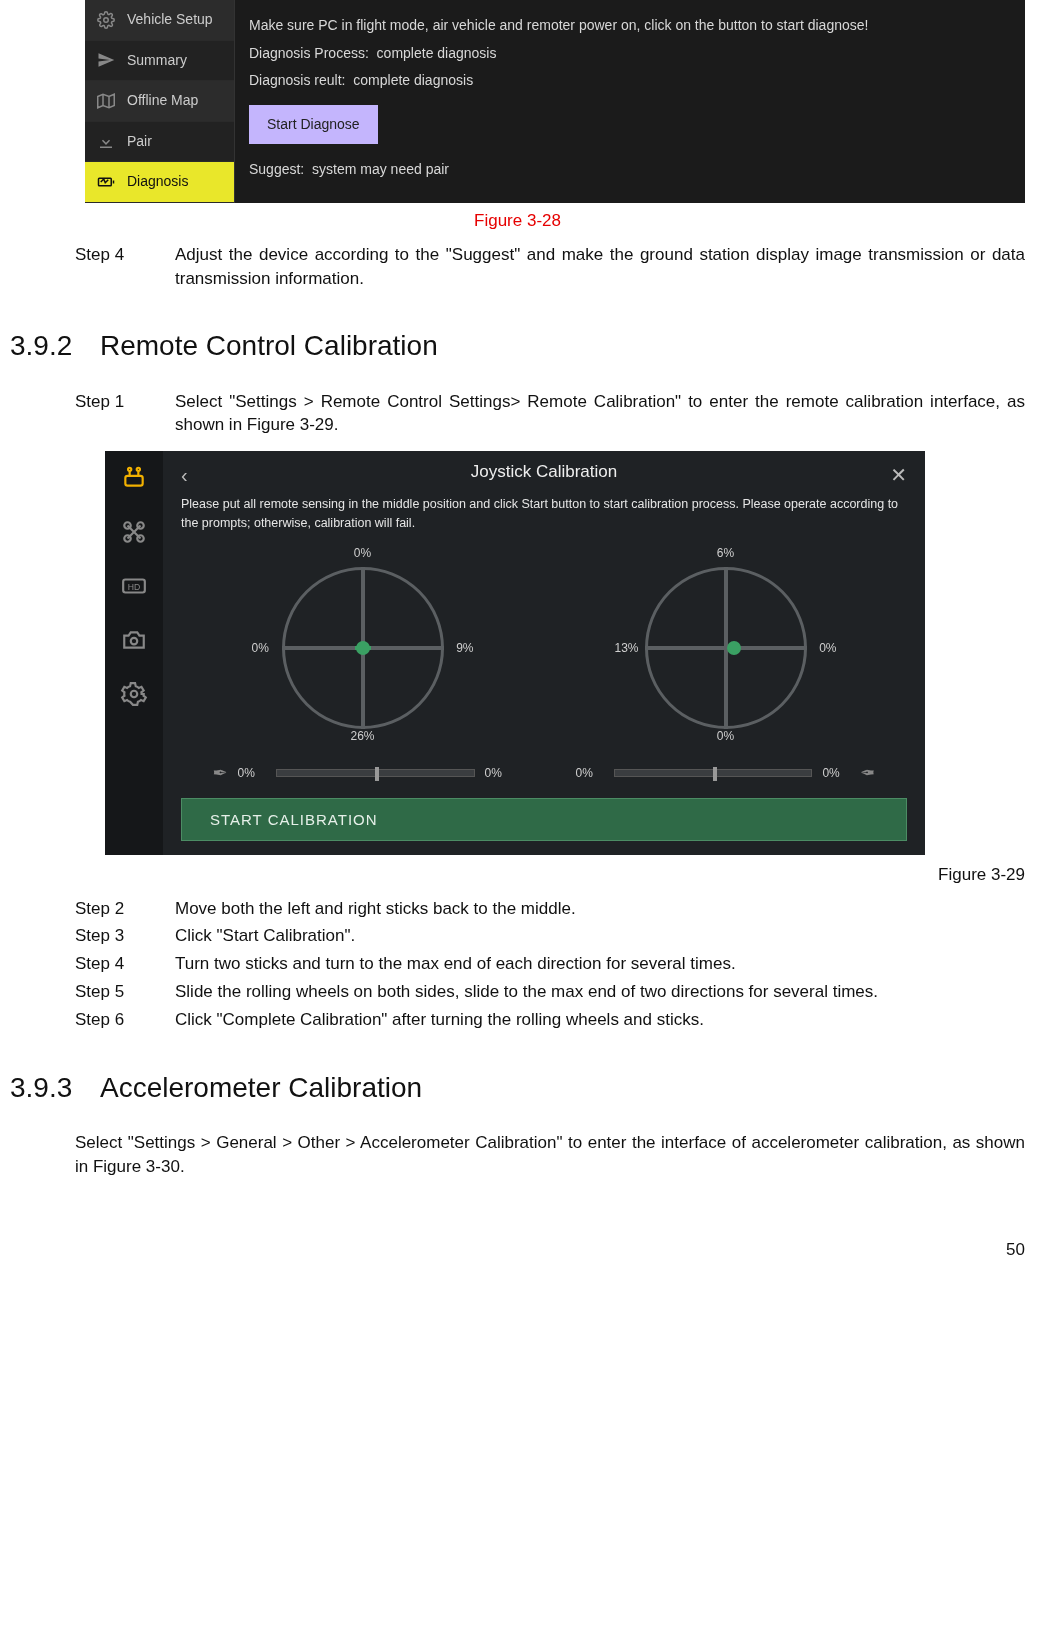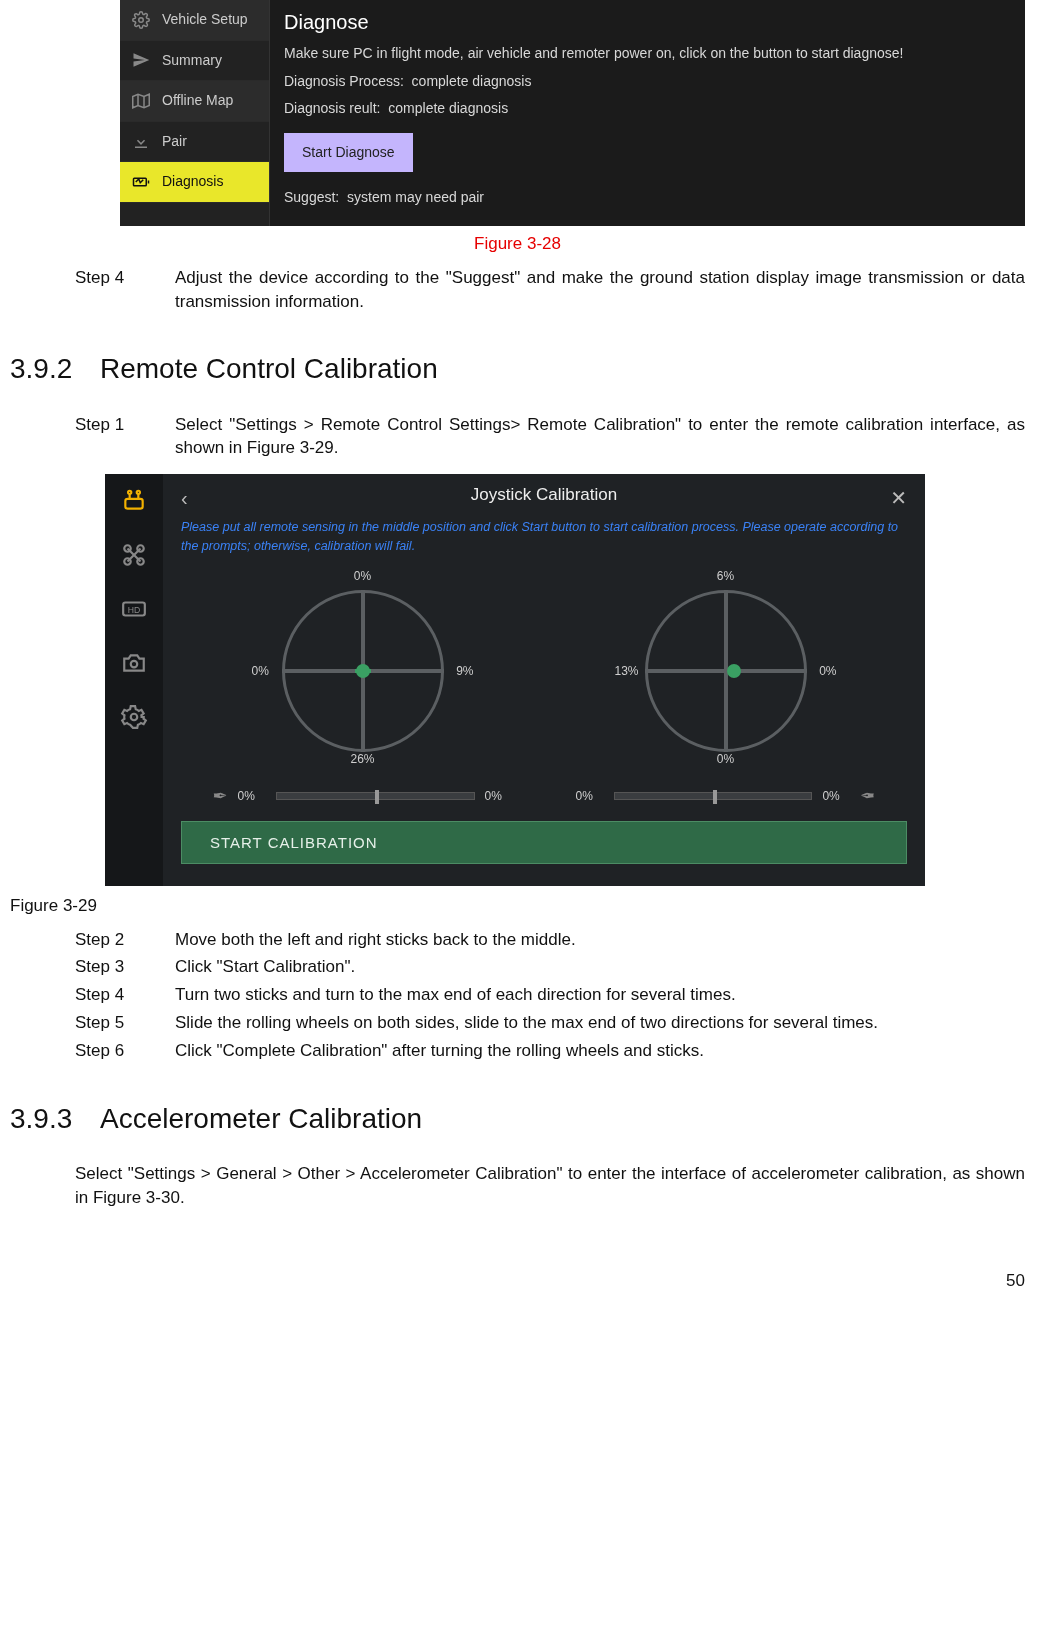--- a/index.html
+++ b/index.html
@@ -8,21 +8,21 @@
     font-size: 17px;
     color: #111;
     background: #fff;
     width: 1055px;
     margin: 0 auto;
     padding: 0 30px 40px 10px;
     line-height: 1.4;
   }
   
   .fig328 {
-    margin-left: 110px;
+    margin-left: 75px;
     margin-right: 0;
     background: #1b1b1b;
     color: #ddd;
     display: flex;
     font-size: 15px;
   }
   .fig328 .sidebar {
     width: 150px;
     background: #222;
     display: flex;
@@ -129,21 +129,21 @@
     color: #eee;
     font-size: 17px;
   }
   .fig329 .titlebar .back {
     position: absolute; left: 0; top: 10px; color: #bbb; font-size: 20px;
   }
   .fig329 .titlebar .close {
     position: absolute; right: 0; top: 10px; color: #bbb; font-size: 20px;
   }
   .fig329 .hint {
-    color: #3b82f6; font-size: 12.5px; line-height: 1.5; margin: 2px 0 10px 0; font-style: italic;
+    color: #e5e5e5; font-size: 12.5px; line-height: 1.5; margin: 2px 0 10px 0;
   }
   .fig329 .dials {
     display: flex; justify-content: space-around; margin-top: 6px; margin-bottom: 4px;
   }
   .dial {
     position: relative;
     width: 210px; height: 210px;
   }
   .dial .ring {
     position: absolute; inset: 24px;
@@ -194,30 +194,30 @@
   .slider-row .feather { color: #888; font-size: 18px; }
   .slider-row .val { color: #cfcfcf; font-size: 12px; width: 28px; }
   .slider-row .track {
     flex: 1; height: 8px; background: #3a3d40; border: 1px solid #555;
     position: relative;
   }
   .slider-row .knob {
     position: absolute; top: -3px; left: 50%; width: 4px; height: 14px; background: #999;
   }
   .fig329 .start-cal {
-    display: block; margin: 8px auto;
+    display: block; margin: 0 auto;
     background: #2f6a47;
     border: 1px solid #4c8c64;
     color: #e6f0e9;
     padding: 10px 28px;
     font-size: 15px;
     letter-spacing: 1px;
   }
   .caption329 {
-    text-align: left;
+    text-align: right;
     margin: 8px 0 10px 0;
     font-size: 17px;
   }
   .page-num {
     text-align: right;
     margin-top: 60px;
     font-size: 17px;
   }
   svg { width: 100%; height: 100%; }
 </style>
@@ -266,21 +266,20 @@
         <svg viewBox="0 0 24 24" fill="none" stroke="currentColor" stroke-width="2">
             <rect x="2" y="7" width="17" height="10" rx="1"></rect>
             <line x1="22" y1="10" x2="22" y2="14"></line>
             <polyline points="5 12 9 8 11 13 15 9" fill="none"></polyline>
           </svg>
       </span>
       <span>Diagnosis</span>
     </div>
   </div>
   <div class="content">
-    <h2>Diagnose</h2>
     <div class="line">Make sure PC in flight mode, air vehicle and remoter power on, click on the button to start diagnose!</div>
     <div class="line">
       <span>Diagnosis Process:</span>&nbsp;&nbsp;<span>complete diagnosis</span>
     </div>
     <div class="line">
       <span>Diagnosis reult:</span>&nbsp;&nbsp;<span>complete diagnosis</span>
     </div>
     <div class="start-btn">Start Diagnose</div>
     <div class="line">
       <span>Suggest:</span>&nbsp;&nbsp;<span>system may need pair</span>

